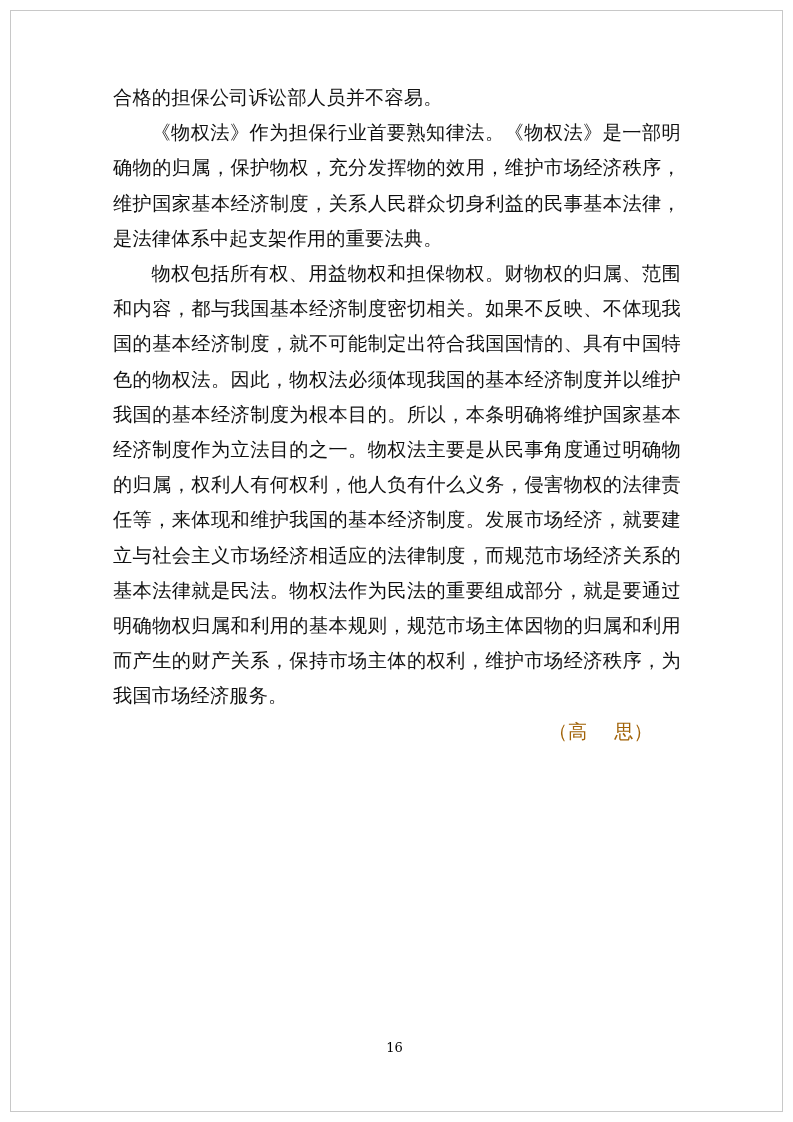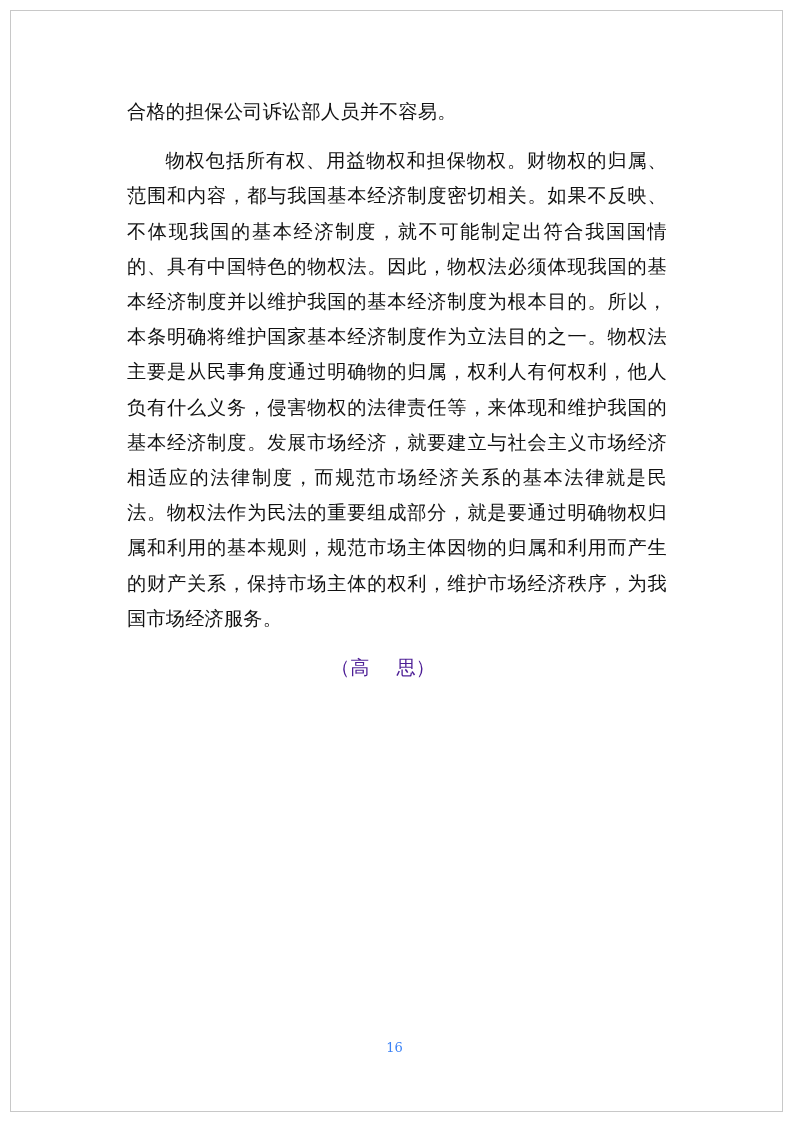--- a/index.html
+++ b/index.html
@@ -27,64 +27,65 @@
     border: 1px solid #c8c8c8;
     pointer-events: none;
   }
   .content {
     position: absolute;
     left: 113px;
     top: 80px;
     width: 568px;
   }
   p.para {
-    margin: 14px;
+    margin: 0;
     font-size: 19.2px;
     line-height: 35.2px;
     color: #111111;
     text-align: justify;
     text-justify: inter-ideograph;
     letter-spacing: 0.2px;
     font-family: Liberation Serif, serif;
   }
   p.indent {
     text-indent: 2em;
   }
   p.signature {
     margin: 0;
     font-size: 19.2px;
     line-height: 35.2px;
-    color: #4c1d95;
-    text-align: center;
+    color: #a16207;
+    text-align: right;
     padding-right: 28px;
     letter-spacing: 0.2px;
   }
   .sig-gap {
     display: inline-block;
     width: 1.4em;
   }
   .page-number {
     position: absolute;
     left: 0;
     right: 4px;
     top: 1040px;
     text-align: center;
     font-size: 13px;
-    color: #3b82f6;
+    color: #000000;
     font-family: "DejaVu Serif", "Liberation Serif", serif;
   }
 </style>
 </head>
 <body>
 
 <div class="page">
   <div class="page-border"></div>
 
   <div class="content">
     <p class="para">合格的担保公司诉讼部人员并不容易。</p>
+    <p class="para indent">《物权法》作为担保行业首要熟知律法。《物权法》是一部明确物的归属，保护物权，充分发挥物的效用，维护市场经济秩序，维护国家基本经济制度，关系人民群众切身利益的民事基本法律，是法律体系中起支架作用的重要法典。</p>
     <p class="para indent">物权包括所有权、用益物权和担保物权。财物权的归属、范围和内容，都与我国基本经济制度密切相关。如果不反映、不体现我国的基本经济制度，就不可能制定出符合我国国情的、具有中国特色的物权法。因此，物权法必须体现我国的基本经济制度并以维护我国的基本经济制度为根本目的。所以，本条明确将维护国家基本经济制度作为立法目的之一。物权法主要是从民事角度通过明确物的归属，权利人有何权利，他人负有什么义务，侵害物权的法律责任等，来体现和维护我国的基本经济制度。发展市场经济，就要建立与社会主义市场经济相适应的法律制度，而规范市场经济关系的基本法律就是民法。物权法作为民法的重要组成部分，就是要通过明确物权归属和利用的基本规则，规范市场主体因物的归属和利用而产生的财产关系，保持市场主体的权利，维护市场经济秩序，为我国市场经济服务。</p>
     <p class="signature">
       <span>（高</span><span class="sig-gap"></span><span>思）</span>
     </p>
   </div>
 
   <div class="page-number">16</div>
 </div>
 
 </body></html>

